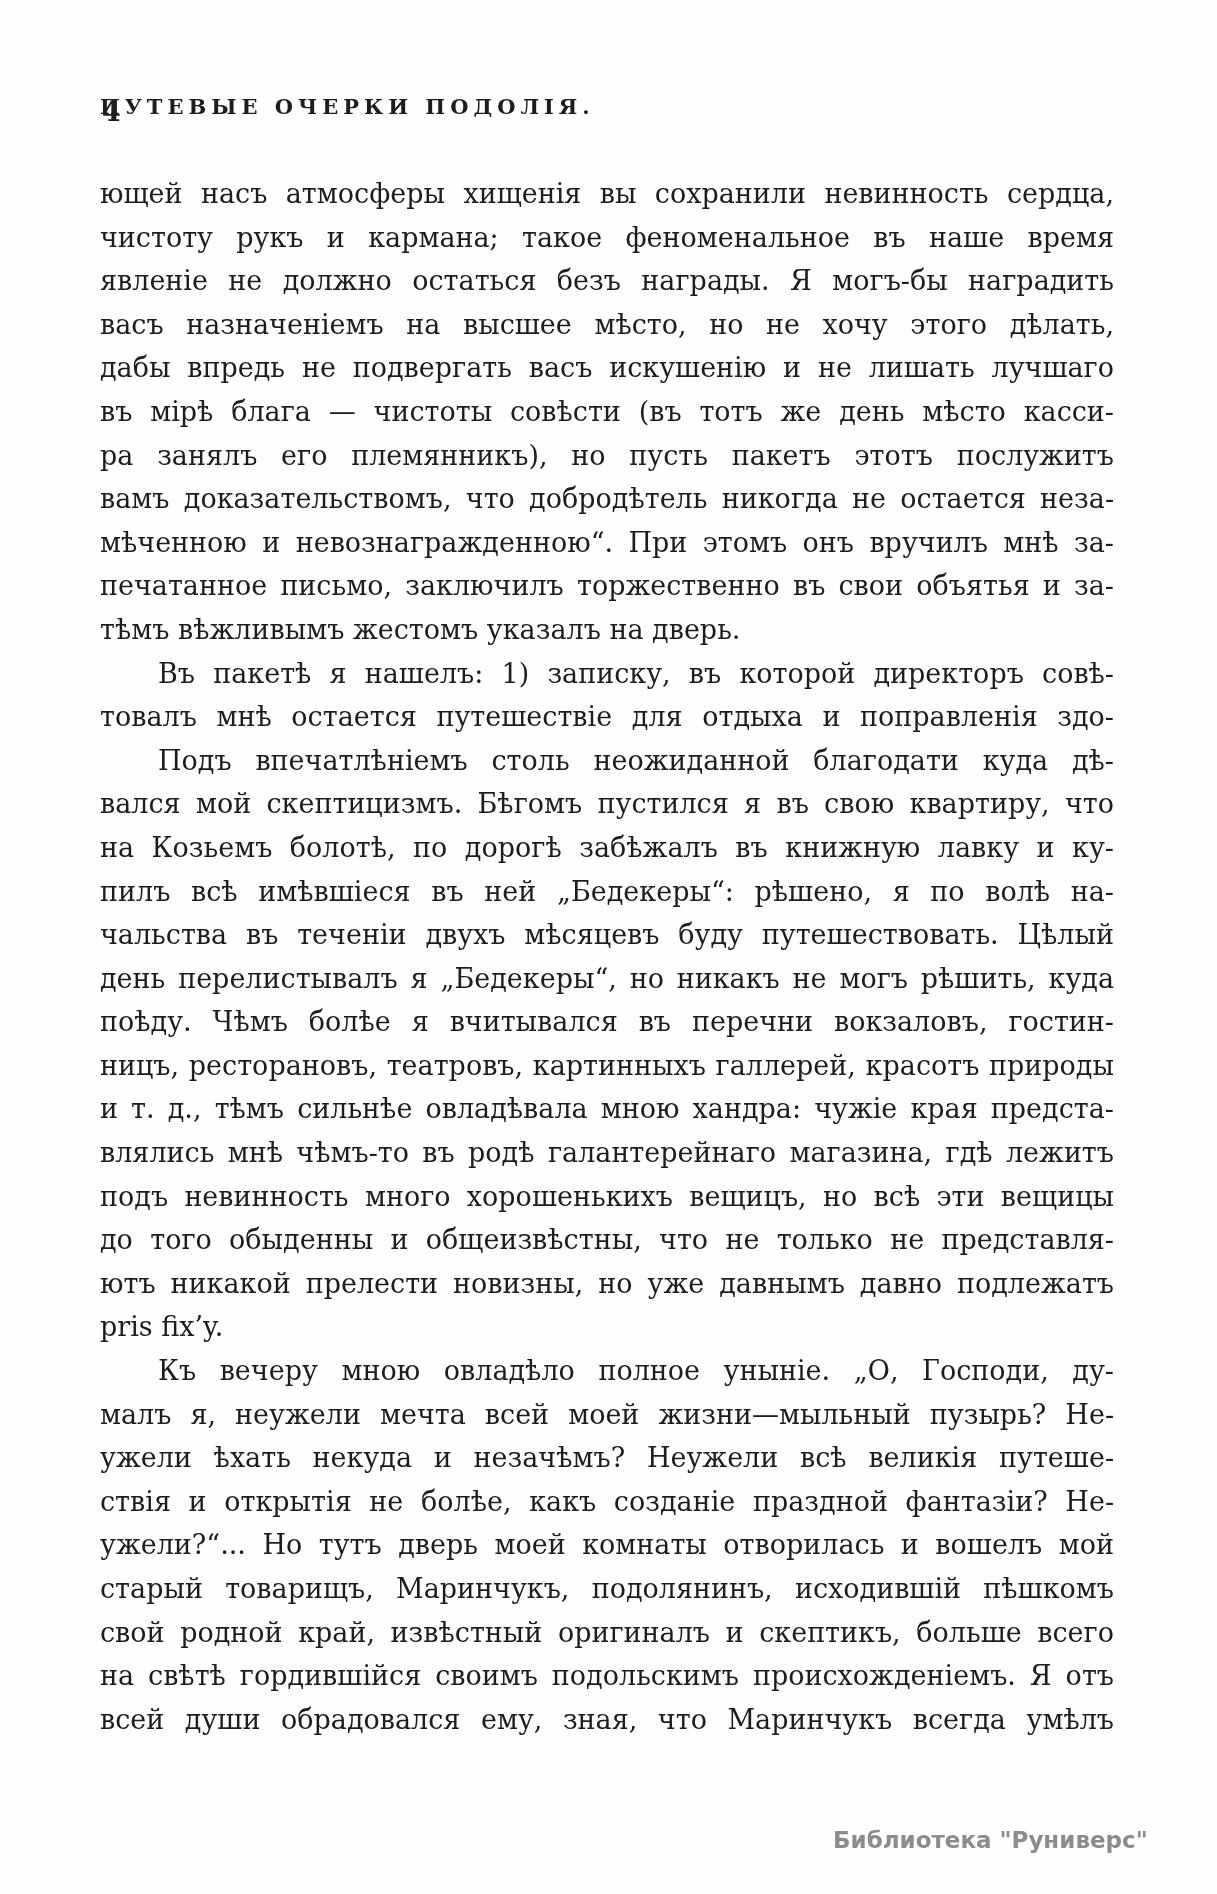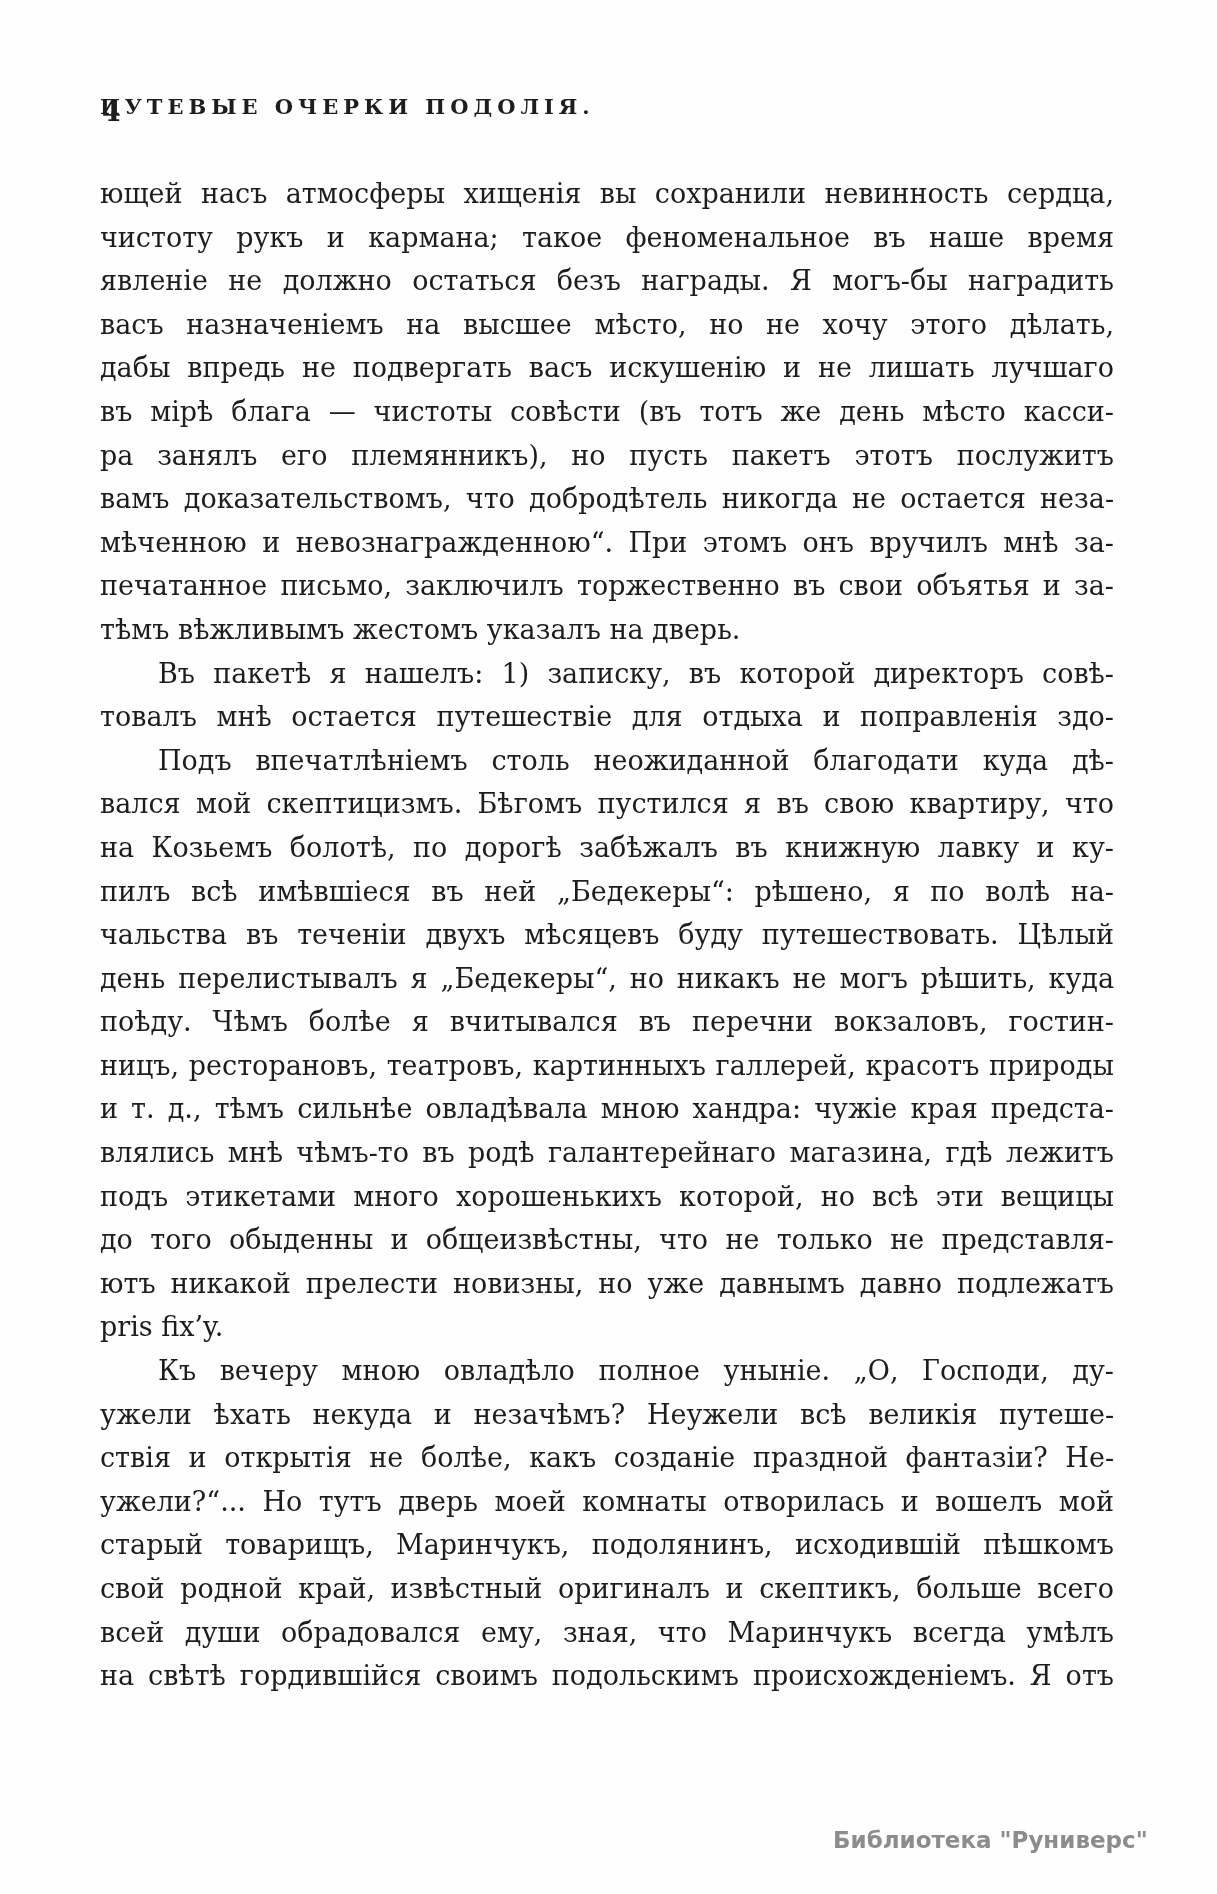--- a/index.html
+++ b/index.html
@@ -93,27 +93,28 @@
       <div class="line indent">Подъ впечатлѣніемъ столь неожиданной благодати куда дѣ-</div>
       <div class="line">вался мой скептицизмъ. Бѣгомъ пустился я въ свою квартиру, что</div>
       <div class="line">на Козьемъ болотѣ, по дорогѣ забѣжалъ въ книжную лавку и ку-</div>
       <div class="line">пилъ всѣ имѣвшіеся въ ней „Бедекеры“: рѣшено, я по волѣ на-</div>
       <div class="line">чальства въ теченіи двухъ мѣсяцевъ буду путешествовать. Цѣлый</div>
       <div class="line">день перелистывалъ я „Бедекеры“, но никакъ не могъ рѣшить, куда</div>
       <div class="line">поѣду. Чѣмъ болѣе я вчитывался въ перечни вокзаловъ, гостин-</div>
       <div class="line">ницъ, ресторановъ, театровъ, картинныхъ галлерей, красотъ природы</div>
       <div class="line">и т. д., тѣмъ сильнѣе овладѣвала мною хандра: чужіе края предста-</div>
       <div class="line">влялись мнѣ чѣмъ-то въ родѣ галантерейнаго магазина, гдѣ лежитъ</div>
-      <div class="line">подъ этикетами много хорошенькихъ которой, но всѣ эти вещицы</div>
+      <div class="line">подъ невинность много хорошенькихъ вещицъ, но всѣ эти вещицы</div>
       <div class="line">до того обыденны и общеизвѣстны, что не только не представля-</div>
       <div class="line">ютъ никакой прелести новизны, но уже давнымъ давно подлежатъ</div>
       <div class="line last">pris fix’y.</div>
       <div class="line indent">Къ вечеру мною овладѣло полное уныніе. „О, Господи, ду-</div>
+      <div class="line">малъ я, неужели мечта всей моей жизни—мыльный пузырь? Не-</div>
       <div class="line">ужели ѣхать некуда и незачѣмъ? Неужели всѣ великія путеше-</div>
       <div class="line">ствія и открытія не болѣе, какъ созданіе праздной фантазіи? Не-</div>
       <div class="line">ужели?“... Но тутъ дверь моей комнаты отворилась и вошелъ мой</div>
       <div class="line">старый товарищъ, Маринчукъ, подолянинъ, исходившій пѣшкомъ</div>
       <div class="line">свой родной край, извѣстный оригиналъ и скептикъ, больше всего</div>
+      <div class="line">на свѣтѣ гордившійся своимъ подольскимъ происхожденіемъ. Я отъ</div>
       <div class="line">всей души обрадовался ему, зная, что Маринчукъ всегда умѣлъ</div>
-      <div class="line">на свѣтѣ гордившійся своимъ подольскимъ происхожденіемъ. Я отъ</div>
     </div>
   <div class="watermark">Библиотека "Руниверс"</div>
 </div>
 
 </body></html>

